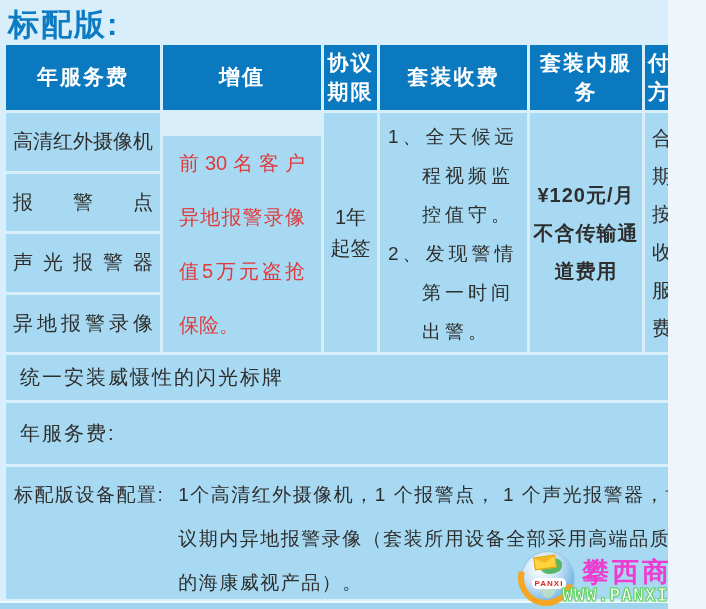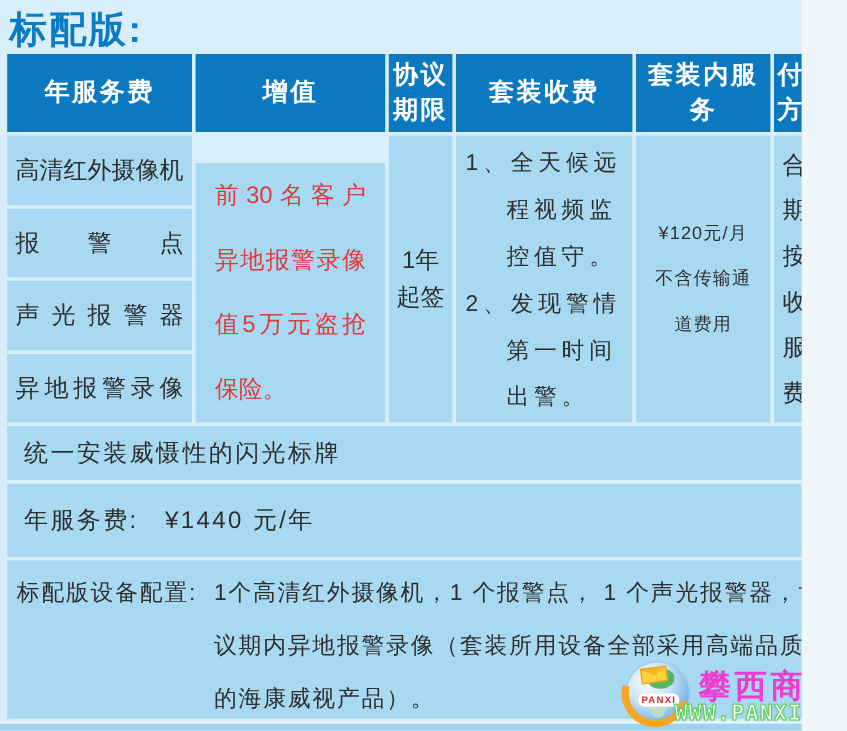--- a/index.html
+++ b/index.html
@@ -55,22 +55,22 @@
     display:flex; align-items:center; justify-content:center;
     font-size:20px; line-height:31px; text-align:center; white-space:pre-line;
   }
   .services-cell { padding:4px 4px 0 8px; font-size:19px; }
   .service-item {
     line-height:39px; letter-spacing:4px;
     padding-left:34px; text-indent:-34px;
   }
   .fee-cell {
     display:flex; align-items:center; justify-content:center;
-    font-size:15px; line-height:38px; letter-spacing:1px;
-    text-align:center; white-space:pre-line;
+    font-size:20px; line-height:38px; letter-spacing:1px;
+    text-align:center; white-space:pre-line;font-weight:bold;
   }
   .payment-cell {
     display:flex; align-items:center; justify-content:flex-start;
     padding-left:7px;
     font-size:20px; line-height:38px; letter-spacing:2px; white-space:pre-line;
   }
   .fullrow { grid-column:1 / -1; background:#a7daf2; display:flex; align-items:center; }
   .sign-row { padding-left:14px; font-size:20px; letter-spacing:2px; }
   .annualfee-row { padding-left:14px; font-size:20px; letter-spacing:2px; }
   .annualfee-row .value { margin-left:22px; }
@@ -190,21 +190,20 @@
 期内
 按年
 收取
 服务
 费</div>
 
     <div class="fullrow sign-row">统一安装威慑性的闪光标牌</div>
 
     <div class="fullrow annualfee-row">
       <span class="label">年服务费:</span>
-      <span class="value">¥1440 元/年</span>
     </div>
 
     <div class="fullrow config-row">
       <span class="config-label">标配版设备配置:</span>
       <span class="config-value">1个高清红外摄像机，1 个报警点， 1 个声光报警器，协议期内异地报警录像（套装所用设备全部采用高端品质的海康威视产品）。</span>
     </div>
 
   </div>
 
   <div class="bottom-strip"></div>

